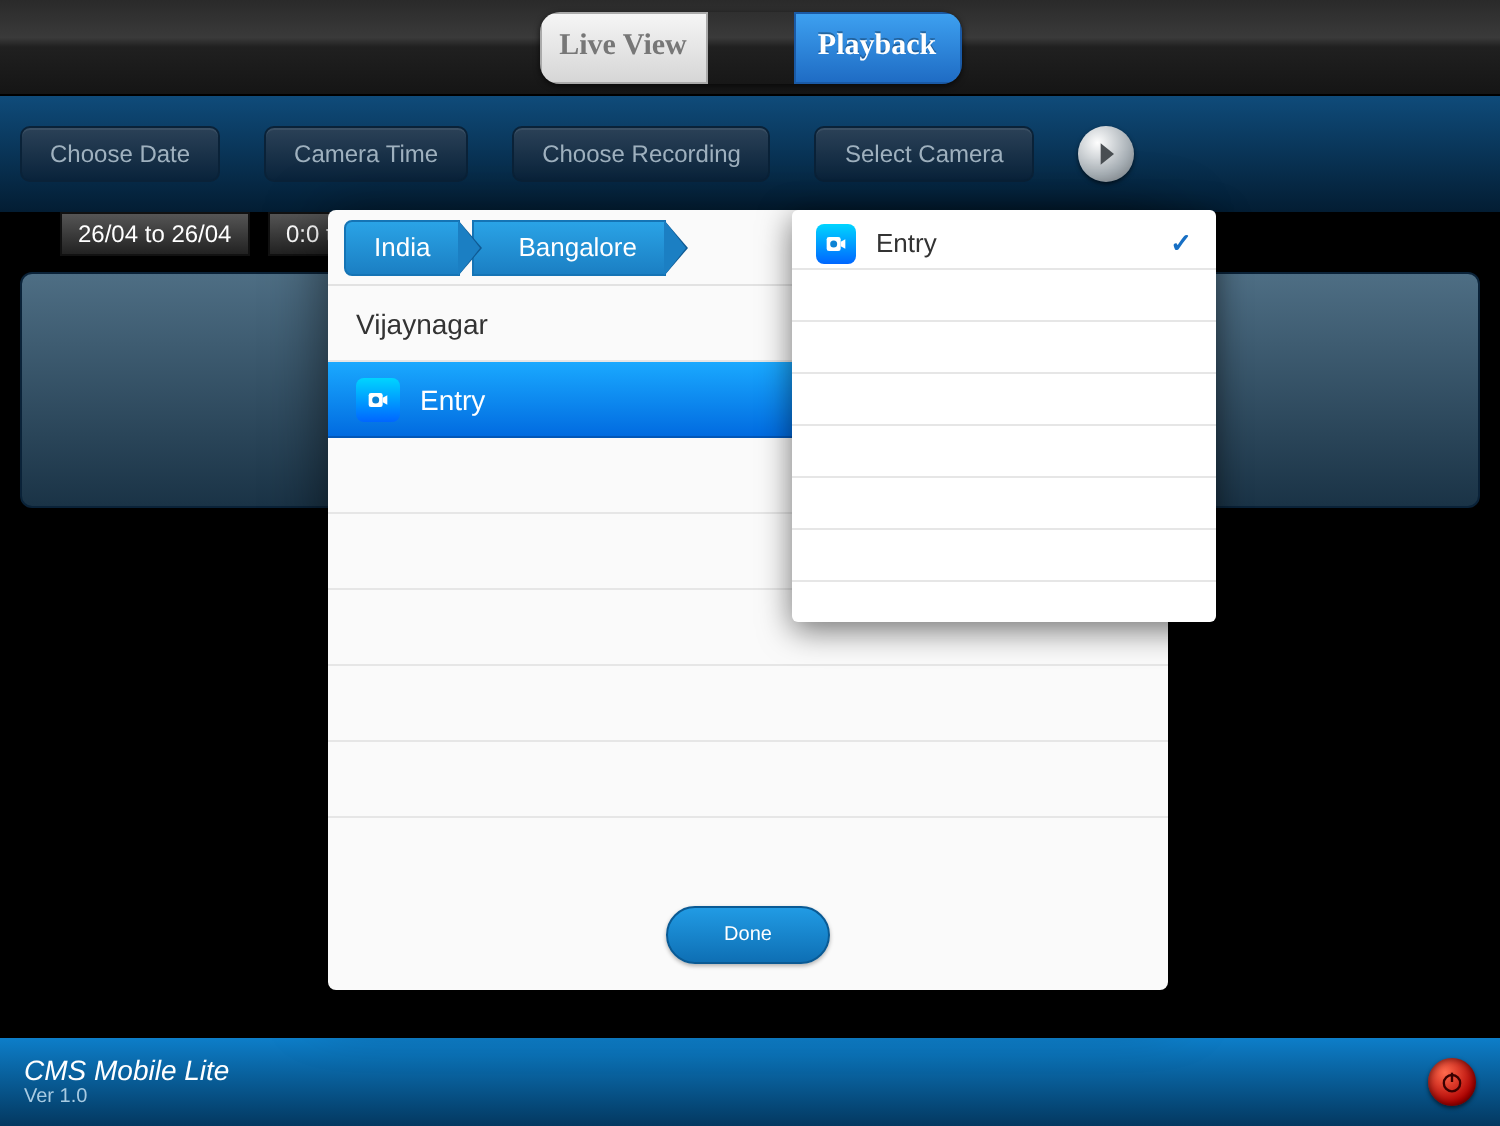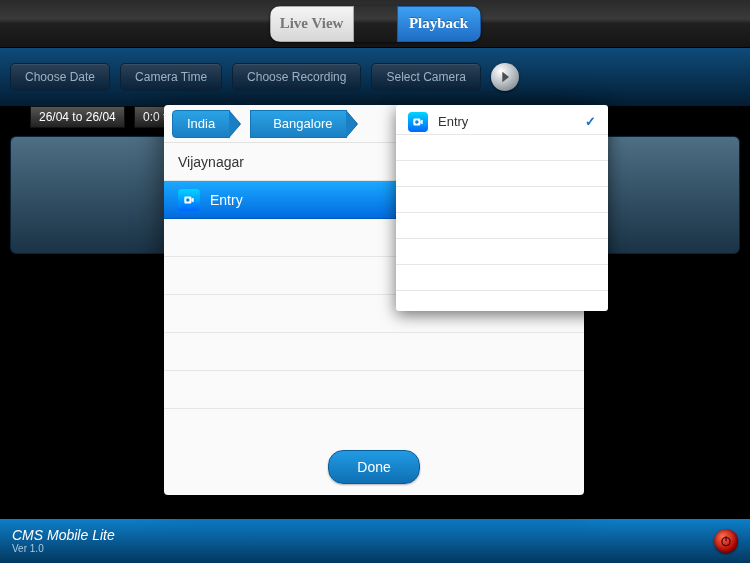--- a/index.html
+++ b/index.html
@@ -49,21 +49,21 @@
     display: flex; align-items: center; gap: 6px;
     color: #b7b2c2; font-size: 18px; font-weight: 500;
   }
   .brand-logo { width:18px; height:18px; }
   
   .subbar {
     height: 58px;
     background: linear-gradient(#0f4b7a,#031d33);
     display: flex;
     align-items: center;
-    gap: 10px;
+    gap: 22px;
     padding: 0 10px;
   }
   .step {
     background: linear-gradient(#2b4157,#09233b);
     border: 1px solid #0a2238;
     border-radius: 5px;
     color: #9fb1bf;
     font-size: 12px;
     padding: 6px 14px;
     box-shadow: inset 0 1px 0 rgba(255,255,255,.08);
@@ -106,21 +106,21 @@
     background: #fafafa;
     box-shadow: 0 6px 30px rgba(0,0,0,.6);
     border-radius: 4px;
     display: flex; flex-direction: column;
     z-index: 5;
   }
   .modal-header {
     height: 38px;
     display: flex; align-items: center;
     padding: 4px 8px;
-    gap: 20px;
+    gap: 6px;
     border-bottom: 1px solid #e2e2e2;
   }
   .crumb {
     position: relative;
     height: 28px;
     padding: 0 14px 0 22px;
     background: linear-gradient(#2aa3e6,#1b7fc3);
     color: #fff; font-size: 13px; font-weight: 500;
     display: flex; align-items:center;
     border: 1px solid #1574b5;
@@ -171,21 +171,21 @@
     background: linear-gradient(#00d5ff,#0066ff);
   }
   .cam-icon svg { width:14px; height:14px; fill:#fff; }
   .modal-footer {
     height: 56px;
     display:flex; align-items:center; justify-content:center;
   }
   .done-btn {
     background: linear-gradient(#219be4,#0e6fb4);
     border: 1px solid #0a5a94;
-    color:#fff; font-size:14px;
+    color:#fff; font-size:10px;
     padding: 8px 28px;
     border-radius: 15px;
     box-shadow: 0 1px 2px rgba(0,0,0,.3);
   }
   
   .side {
     position: absolute;
     left: 396px; top: 105px;
     width: 212px; height: 206px;
     background: #fff;

